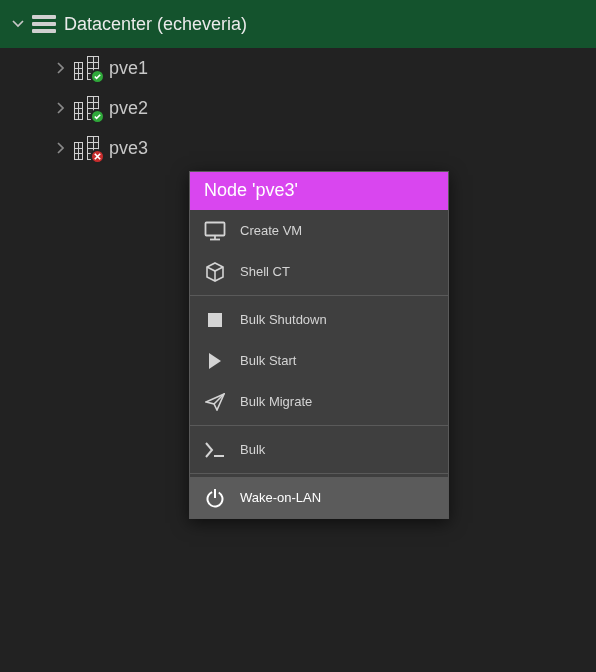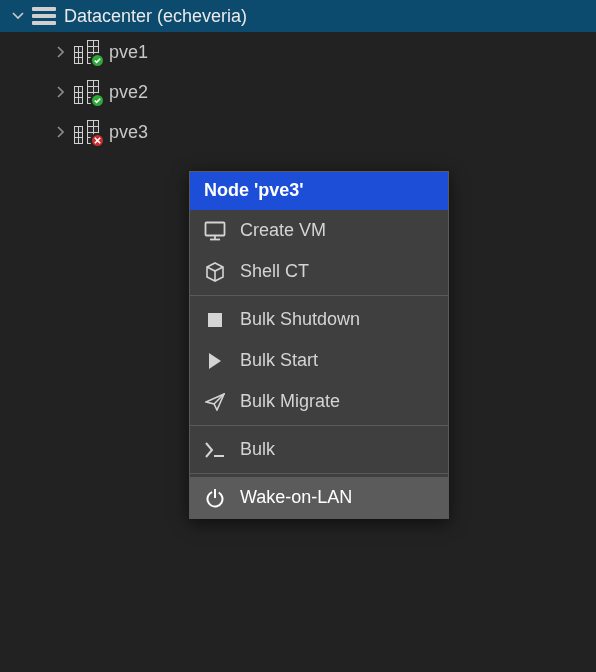--- a/index.html
+++ b/index.html
@@ -6,22 +6,22 @@
     body {
       background: #222;
       font-family: Arial, sans-serif;
       font-size: 16px;
       width: 596px;
       height: 672px;
       color: #c4c4c4;
       -webkit-font-smoothing: antialiased;
     }
     .tree-root {
-      background: #0c4a6e;
-      height: 32px;
+      background: #14532d;
+      height: 48px;
       display: flex;
       align-items: center;
       gap: 8px;
       padding: 0 12px;
       color: #eaeaea;
       font-size: 18px;
     }
     .expand-caret {
       font-size: 14px;
       color: #c7c7c7;
@@ -97,33 +97,32 @@
     .ctx-menu {
       position: absolute;
       top: 171px;
       left: 189px;
       width: 260px;
       background: #3f3f3f;
       border: 1px solid #5a5a5a;
       box-shadow: 0 4px 16px rgba(0,0,0,0.6);
     }
     .ctx-header {
-      background: #1d4ed8;
+      background: #d946ef;
       color: #fff;
       font-size: 18px;
       padding: 8px 14px 9px;
-      font-weight: bold;
     }
     .ctx-item {
       display: flex;
       align-items: center;
       gap: 14px;
       padding: 0 14px;
       height: 41px;
-      font-size: 18px;
+      font-size: 13px;
       color: #d4d4d4;
       cursor: pointer;
     }
     .ctx-item.hover { background: #5b5b5b; color: #fff; }
     .ctx-sep { border-top: 1px solid #5a5a5a; margin: 3px 0; }
     .ic-wrap { width: 22px; display: flex; justify-content: center; color: #d4d4d4; }
     .hover .ic-wrap { color: #fff; }
     svg { display: block; }
   </style>
 </head>

